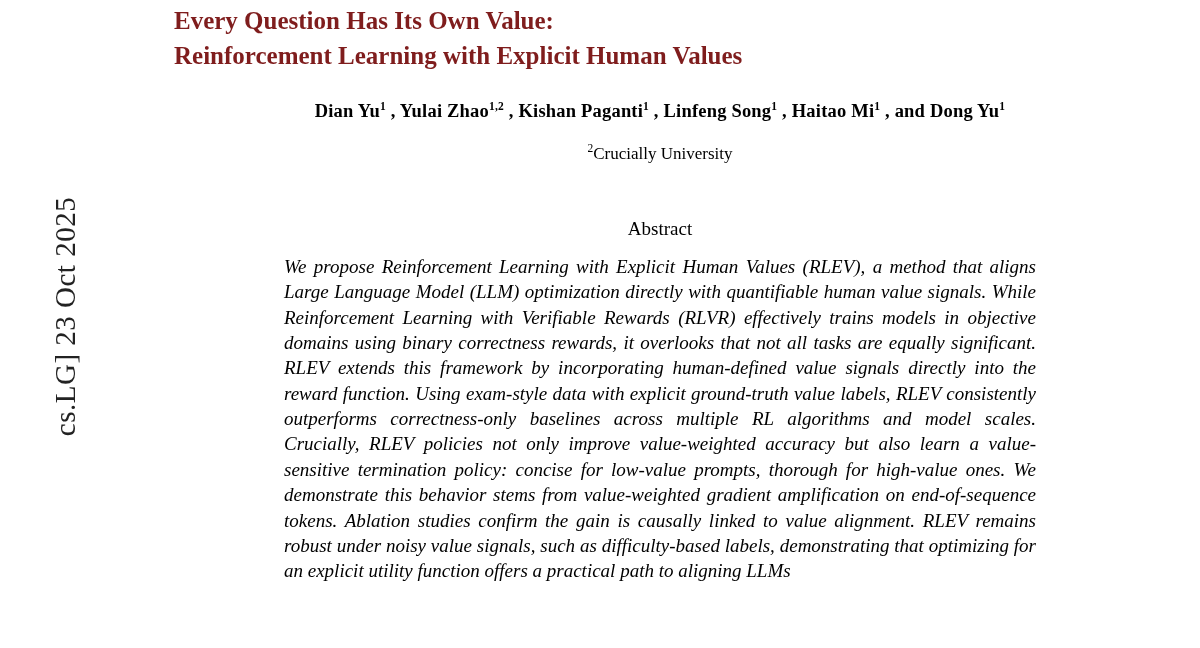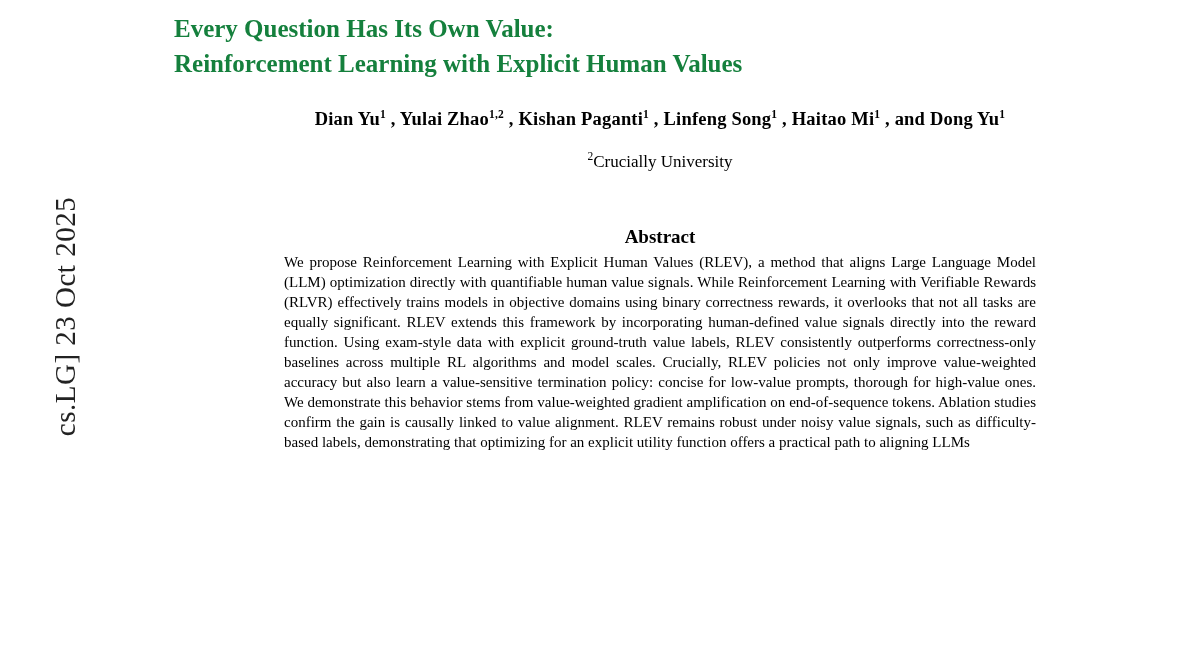--- a/index.html
+++ b/index.html
@@ -41,25 +41,25 @@
 
   .page {
     position: absolute;
     left: 120px;
     top: 0;
     width: 1080px;
     height: 648px;
   }
 
   .title {
-    margin: 12px;
+    margin: 4px;
     font-size: 25px;
     font-weight: bold;
     line-height: 1.38;
-    color: #15803d;
+    color: #7f1d1d;
     width: 860px;
     margin-left: 54px;
     font-family: "Liberation Serif", serif;
   }
   .title-line {
     display: block;
     white-space: nowrap;
   }
 
   .authors {
@@ -84,31 +84,32 @@
   .affils sup {
     font-size: 11.5px;
     vertical-align: super;
   }
   .affil-line { display: block; }
 
   .abstract-head {
     margin-top: 52px;
     text-align: center;
     font-size: 19px;
-    font-weight: bold;
+    font-weight: normal;
   }
 
   .abstract-body {
-    margin: 4px auto 0 auto;
+    margin: 14px auto 0 auto;
     width: 752px;
-    font-size: 15px;
+    font-size: 19px;
     line-height: 1.335;
     text-align: justify;
     text-justify: inter-word;
     hyphens: none;
+    font-style: italic;
   }
 </style>
 </head>
 <body>
 
 <div class="arxiv-stamp">
   <div class="arxiv-stamp-text">cs.LG]  23 Oct 2025</div>
 </div>
 
 <div class="page">

